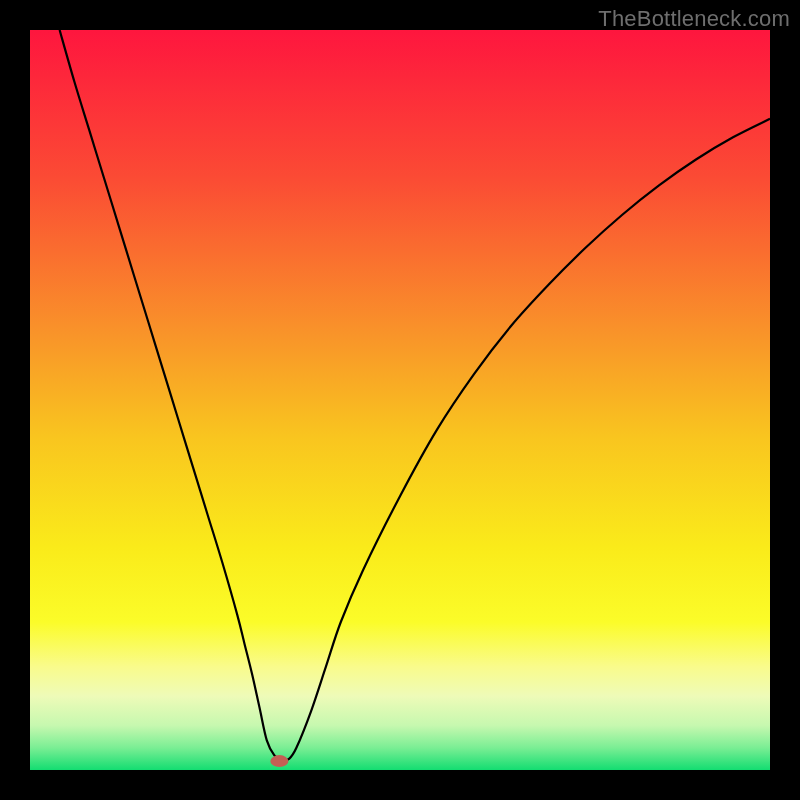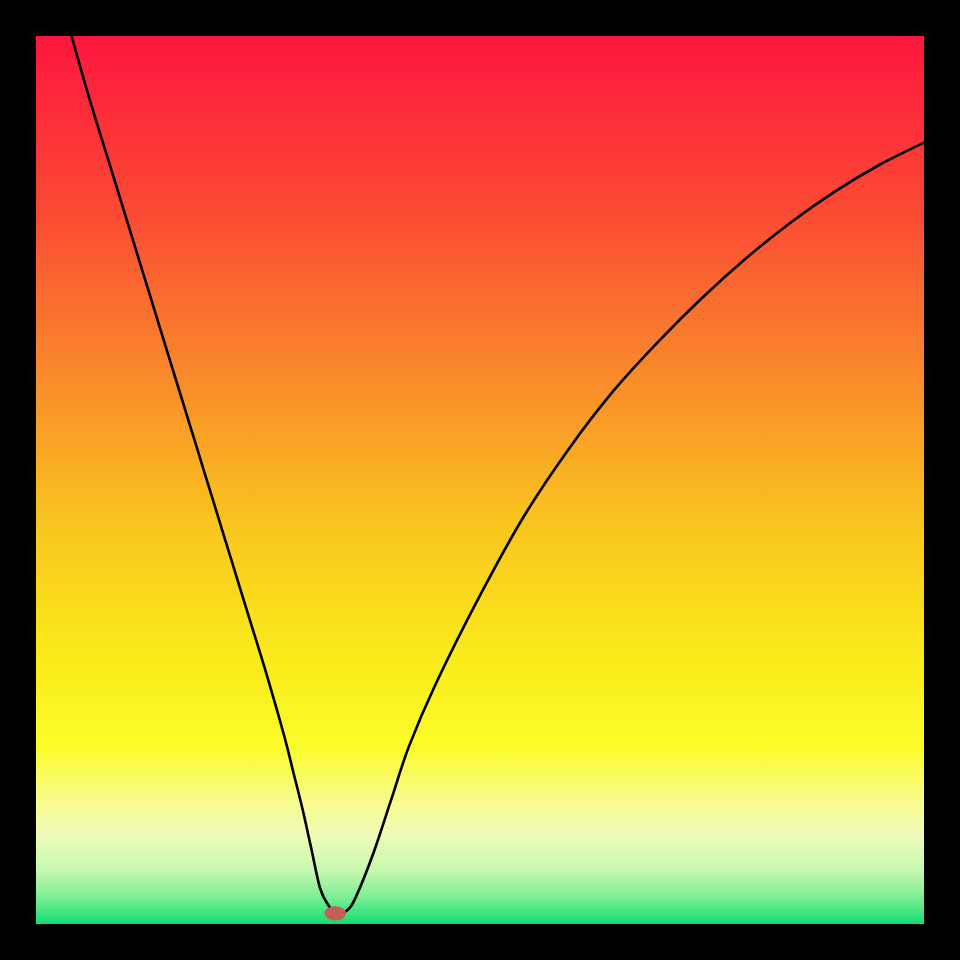--- a/index.html
+++ b/index.html
@@ -34,20 +34,21 @@
     font-weight: 500;
     letter-spacing: 0.2px;
     user-select: none;
   }
   svg { display: block; }
 </style>
 </head>
 <body>
 
 <div class="frame">
+  <div class="watermark">TheBottleneck.com</div>
 
   <div class="plot">
     <svg id="chart-svg" width="740" height="740" viewBox="0 0 740 740">
       <defs>
         <linearGradient id="bg-grad" x1="0" y1="0" x2="0" y2="1">
             <stop offset="0%" stop-color="#fe163e"></stop>
             <stop offset="20%" stop-color="#fb4b34"></stop>
             <stop offset="40%" stop-color="#f9902a"></stop>
             <stop offset="55.00000000000001%" stop-color="#f9c51f"></stop>
             <stop offset="70%" stop-color="#faeb1a"></stop>

